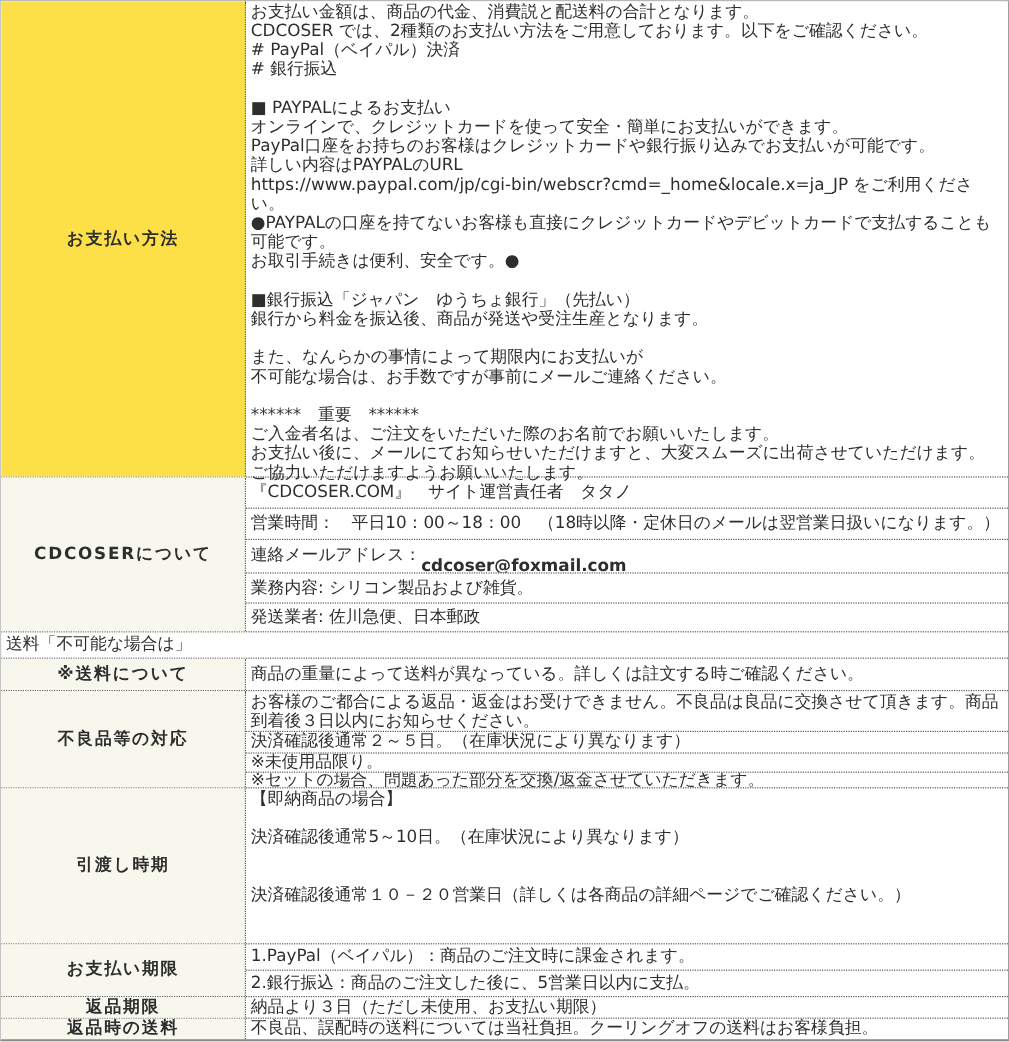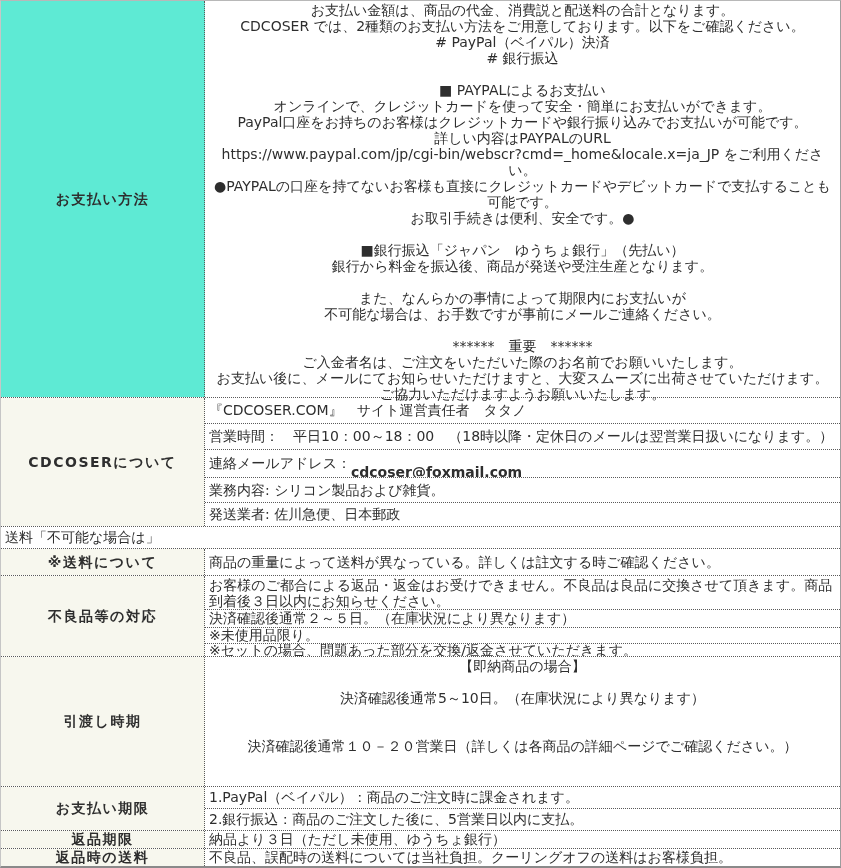--- a/index.html
+++ b/index.html
@@ -21,24 +21,24 @@
   .row:first-child { border-top:none; }
   .label-cell {
     flex:0 0 204px;
     border-right:1px dotted var(--border-color, #5a5a5a);
     display:flex; align-items:center; justify-content:center;
     font-weight:bold; letter-spacing:1.5px; text-align:center;
     background:var(--label-bg, #f7f7ee);
     line-height:17px;
     padding:0 2px;
   }
-  .label-cell.white { background:#5eead4; }
+  .label-cell.white { background:#fde047; }
   .content-cell { flex:1 1 auto; min-width:0; }
   .content-cell.lines { padding:1px 4px 0 4px; line-height:16px; }
-  .line { min-height:16px;text-align:center; }
+  .line { min-height:16px; }
   .content-cell.subs { display:flex; flex-direction:column; }
   .subrow {
     display:flex; align-items:center;
     padding:0 4px;
     border-bottom:1px dotted var(--border-color, #5a5a5a);
     line-height:15px;
     flex:0 0 auto;
     overflow:hidden;
   }
   .subrow:last-child { border-bottom:none; flex:1 1 auto; }
@@ -149,21 +149,21 @@
         </div>
         <div class="subrow">
           <span>2.銀行振込：商品のご注文した後に、5営業日以内に支払。</span>
         </div>
       </div>
     </div>
     <div class="row" style="height: 18px; justify-content: space-between;">
       <div class="label-cell">返品期限</div>
       <div class="content-cell subs">
         <div class="subrow">
-          <span>納品より３日（ただし未使用、ゆうちょ銀行）</span>
+          <span>納品より３日（ただし未使用、お支払い期限）</span>
         </div>
       </div>
     </div>
     <div class="row" style="height: 18px;">
       <div class="label-cell">返品時の送料</div>
       <div class="content-cell subs">
         <div class="subrow">
           <span>不良品、誤配時の送料については当社負担。クーリングオフの送料はお客様負担。</span>
         </div>
       </div>

